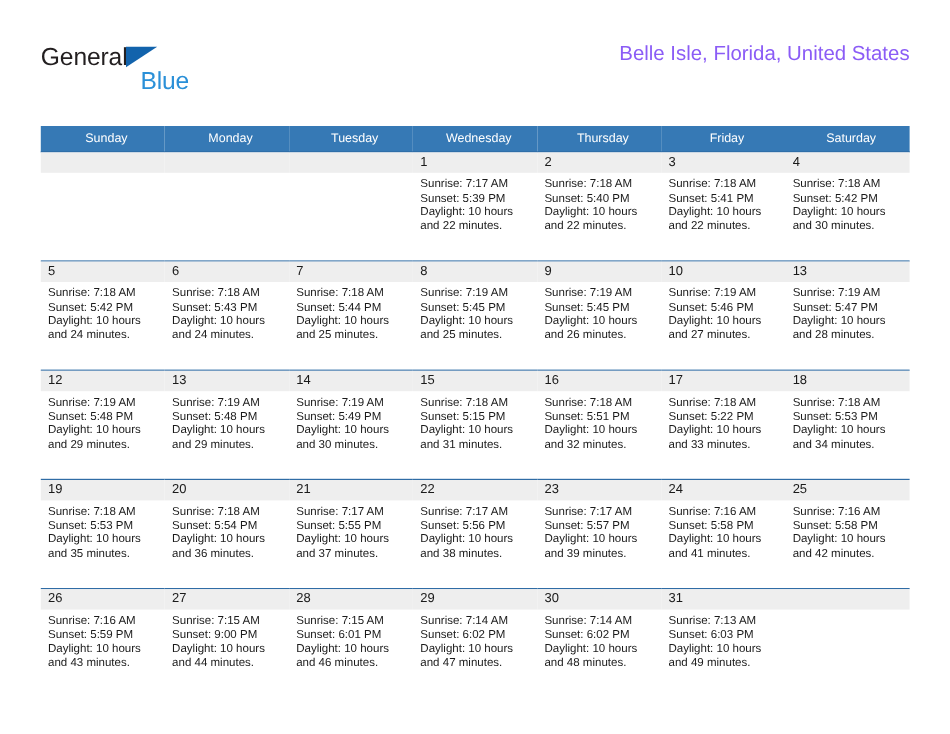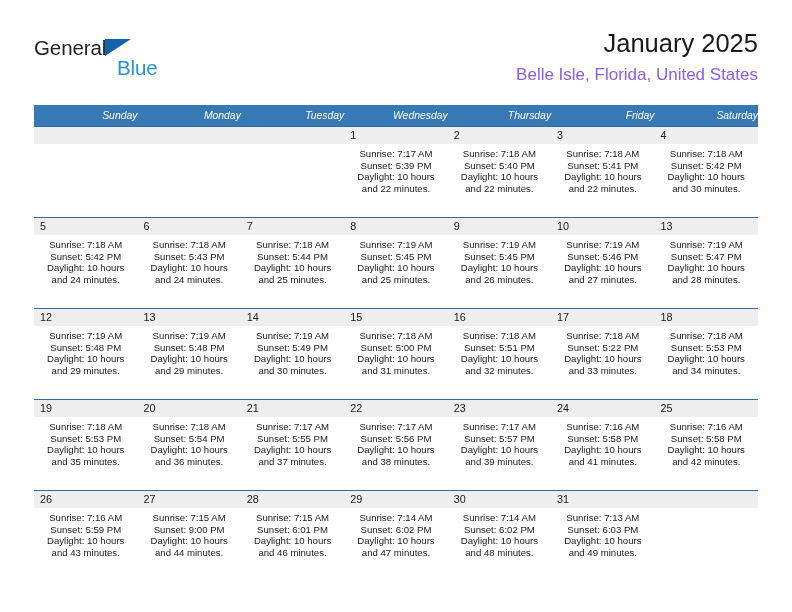--- a/index.html
+++ b/index.html
@@ -92,25 +92,24 @@
     top: 105px;
     width: 724px;
     border-collapse: collapse;
     table-layout: fixed;
   }
   .calendar th {
     background: #3679b5;
     color: #ffffff;
     font-size: 10.4px;
     font-weight: normal;
-    text-align: right;
+    text-align: center;
     padding: 5px 0 5px 6px;
     height: 10px;
     border: none;
-    font-style: italic;
   }
   .calendar td {
     vertical-align: top;
     padding: 0;
     border: none;
     border-top: 1px solid #2f6ca5;
     width: 103.43px;
     height: 90px;
   }
   .calendar tr.week-row td {
@@ -131,41 +130,39 @@
     box-sizing: border-box;
   }
   .day-band.empty {
     color: transparent;
   }
   .day-info {
     padding: 4px 6px 0 6px;
     font-size: 9.6px;
     line-height: 11.6px;
     color: #1a1a1a;
-    text-align: center;
   }
   .day-info div {
     white-space: nowrap;
   }
 </style>
 </head>
 <body>
 
 <div class="page">
 
   <div class="header">
 
     <div class="logo">
       <span class="logo-general">General</span>
       <span class="logo-triangle"></span>
       <span class="logo-blue">Blue</span>
     </div>
 
     <div class="title-block">
-      <div class="cal-title">January 2025</div>
       <div class="cal-subtitle">Belle Isle, Florida, United States</div>
     </div>
 
   </div>
 
   <table class="calendar">
     <thead>
       <tr>
         <th>Sunday</th>
         <th>Monday</th>
@@ -370,21 +367,21 @@
               <div>Daylight: 10 hours</div>
               <div>and 30 minutes.</div>
             </div>
           </div>
         </td>
         <td>
           <div class="daycell">
             <div class="day-band">15</div>
             <div class="day-info">
               <div>Sunrise: 7:18 AM</div>
-              <div>Sunset: 5:00 PM</div>
+              <div>Sunset: 5:15 PM</div>
               <div>Daylight: 10 hours</div>
               <div>and 31 minutes.</div>
             </div>
           </div>
         </td>
         <td>
           <div class="daycell">
             <div class="day-band">16</div>
             <div class="day-info">
               <div>Sunrise: 7:18 AM</div>

